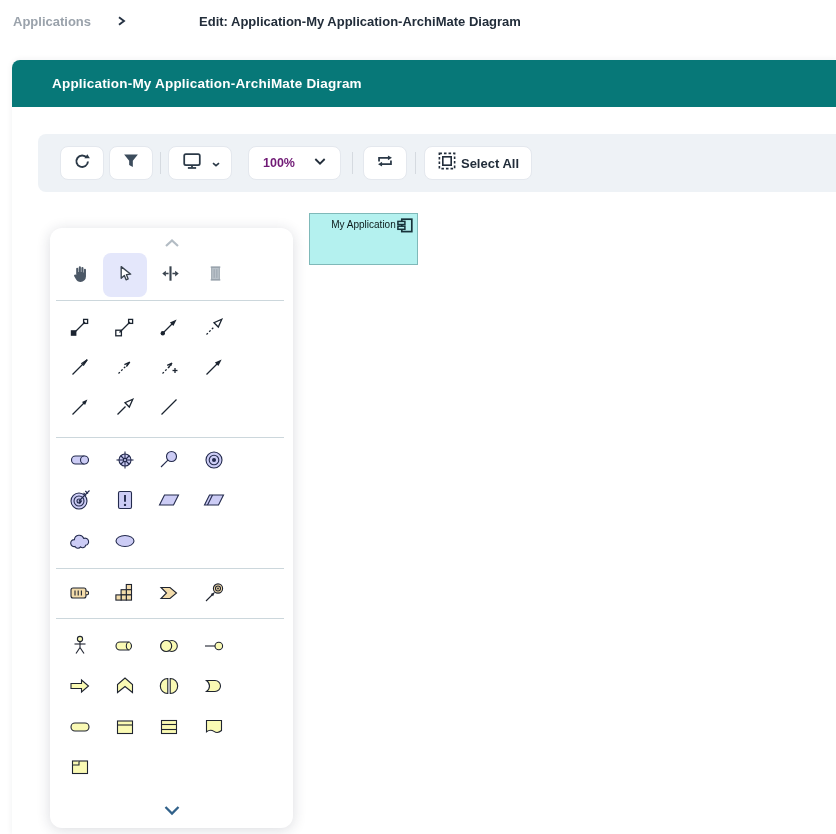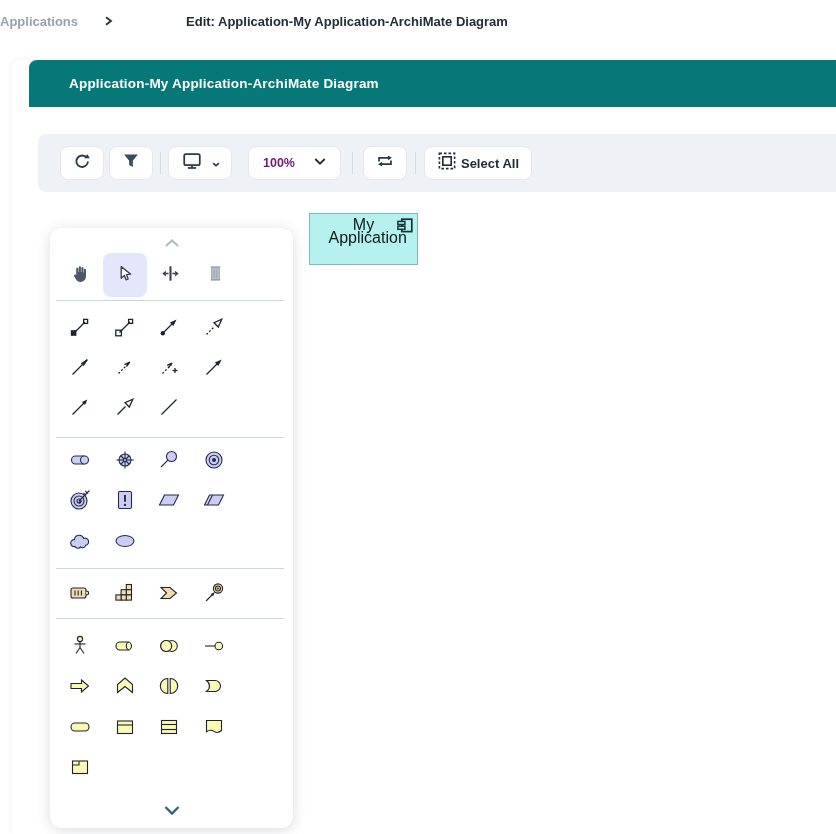--- a/index.html
+++ b/index.html
@@ -1,44 +1,44 @@
 <!DOCTYPE html>
 <html><head>
 <meta charset="utf-8">
 <style>
   * { margin:0; padding:0; box-sizing:border-box; }
   html,body { background:#ffffff; }
   body { font-family:"Liberation Sans","DejaVu Sans",sans-serif; }
   .stage { position:relative; width:836px; height:834px; background:#fff; overflow:hidden; }
 
   
-  .breadcrumb { position:absolute; left:0; top:10px; height:22px; display:flex; align-items:center; gap:20px; }
+  .breadcrumb { position:absolute; left:13px; top:10px; height:22px; display:flex; align-items:center; gap:20px; }
   .bc-link { font-size:13px; font-weight:700; color:#9aa2ab; cursor:pointer; }
   .bc-sep { display:flex; align-items:center; margin:0 4px; }
   .bc-current { font-size:13px; font-weight:700; color:#222d3a;padding-left:48px; }
 
   
   .card { position:absolute; left:12px; top:60px; right:0; bottom:0; background:#fff; box-shadow:0 0 6px rgba(30,40,60,.07); border-radius:8px 0 0 0; }
-  .card-header { position:absolute; left:17px; top:0; right:0; height:47px; background:#077878; border-radius:8px 0 0 0; display:flex; align-items:center; }
+  .card-header { position:absolute; left:0; top:0; right:0; height:47px; background:#077878; border-radius:8px 0 0 0; display:flex; align-items:center; }
   .card-title { color:#ffffff; font-size:13.5px; font-weight:700; margin-left:40px; letter-spacing:.2px; }
 
   
   .toolbar { position:absolute; left:26px; top:74px; right:0; height:58px; background:#eef2f6; border-radius:8px 0 0 8px; display:flex; align-items:center; padding-left:22px; }
   .btn { height:34px; background:#fff; border:1px solid #e4e8ee; border-radius:8px; display:flex; align-items:center; justify-content:center; cursor:pointer; }
   .btn-sq { width:44px; }
   .tb-div { width:1px; height:22px; background:#d5dae0; }
   .zoom-dd { width:93px; justify-content:space-between; padding:0 12px 0 14px; }
   .zoom-txt { font-size:12.5px; font-weight:600; color:#701a75; }
   .sel-all { width:108px; gap:4px; }
   .sel-all-txt { font-size:13px; font-weight:600; color:#222d3a; }
   .ink { stroke:#2b3947; }
 
   
   .cv-el { position:absolute; left:309px; top:213px; width:109px; height:52px; background:#b4f1ef; border:1px solid #7fb9b9; cursor:pointer; }
-  .cv-el-label { display:block; width:70px; margin:4px auto 0; text-align:center; font-size:16px; line-height:13px; color:#0c1a1a; }
+  .cv-el-label { display:block; width:70px; margin:4px auto 0; text-align:center; font-size:10px; line-height:13px; color:#0c1a1a; }
   .cv-el-icon { position:absolute; right:4px; top:4px; }
 
   
   .palette { position:absolute; left:50px; top:228px; width:243px; height:600px; background:#fff; border-radius:12px; box-shadow:0 2px 14px rgba(30,40,60,.16); }
   .p-scroll { position:absolute; left:0; width:100%; display:flex; justify-content:center; cursor:pointer; }
   .p-div { position:absolute; left:6px; width:272px; max-width:228px; height:1px; background:#ccd7dc; }
   .p-row { position:absolute; display:flex; }
   .tools-row { left:8px; top:25px; gap:1px; }
   .tool-cell { width:44px; height:44px; display:flex; align-items:center; justify-content:center; border-radius:8px; cursor:pointer; }
   .tool-selected { background:#e4e7fb; }

